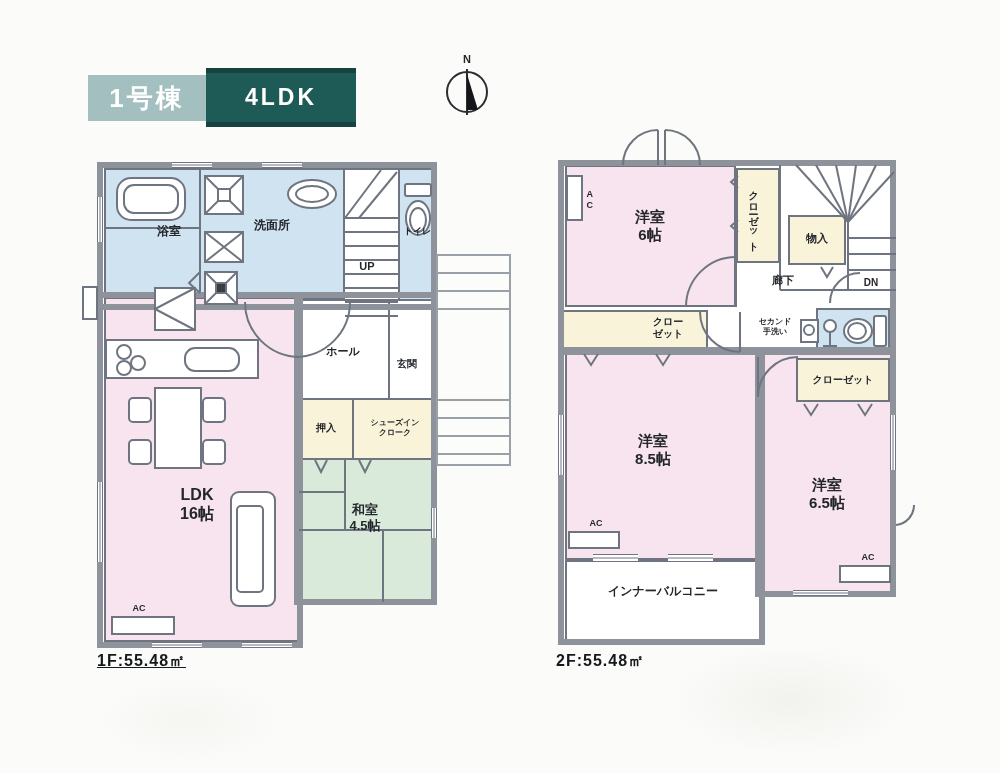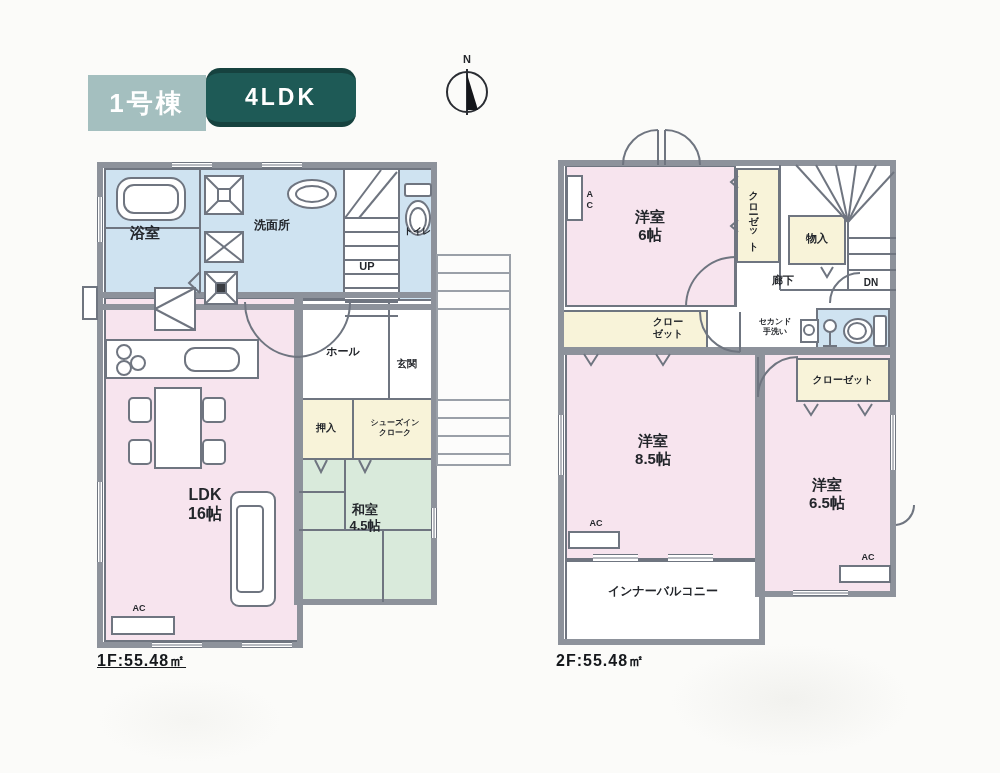--- a/index.html
+++ b/index.html
@@ -6,23 +6,23 @@
     --wall:#8d929b; --line:#6f7580; --ink:#23262b;
     --pink:#f7e4ee; --blue:#cfe3f1; --cream:#f8f3d9; --green:#d9eadb;
     --badge-light:#a4bfbf; --badge-dark:#1e5a56; --paper:#fbfbf9;
   }
   html,body{margin:0;padding:0;}
   body{width:1000px;height:773px;position:relative;background:var(--paper);
        font-family:"Liberation Sans","DejaVu Sans",sans-serif;color:var(--ink);overflow:hidden;}
   .wm{position:absolute;border-radius:50%;pointer-events:none;}
   .badge{position:absolute;display:flex;align-items:center;justify-content:center;
          color:#fff;font-weight:700;letter-spacing:3px;}
-  .badge-light{left:88px;top:75px;width:118px;height:56px;background:var(--badge-light);font-size:26px;}
+  .badge-light{left:88px;top:75px;width:118px;height:46px;background:var(--badge-light);font-size:26px;}
   .badge-dark{left:206px;top:68px;width:150px;height:59px;background:var(--badge-dark);
-              border-top:5px solid #16423f;border-bottom:5px solid #16423f;box-sizing:border-box;font-size:23px;border-radius:14px;}
+              border-top:5px solid #16423f;border-bottom:5px solid #16423f;box-sizing:border-box;font-size:23px;}
   .compass{position:absolute;left:441px;top:53px;width:52px;height:70px;text-align:center;}
   .compass-n{font-size:11px;font-weight:700;height:13px;}
   .floor{position:absolute;}
   #floor1{left:97px;top:162px;width:340px;height:486px;}
   #floor2{left:558px;top:160px;width:340px;height:492px;}
   .base{position:absolute;background:#fff;}
   .room{position:absolute;box-sizing:border-box;border:2px solid var(--line);}
   .wallrect{position:absolute;box-sizing:border-box;border:6px solid var(--wall);background:transparent;z-index:4;}
   .overlay{position:absolute;left:0;top:0;z-index:5;overflow:visible;pointer-events:none;}
   .lbl{position:absolute;z-index:6;font-weight:700;color:var(--ink);text-align:center;line-height:1.2;white-space:nowrap;}
@@ -211,32 +211,32 @@
         <line x1="145" y1="483" x2="195" y2="483"></line>
         <line x1="145" y1="480.5" x2="195" y2="480.5"></line>
         <line x1="145" y1="485.5" x2="195" y2="485.5"></line>
       <rect x="334" y="346" width="6" height="30" fill="#fff" stroke="none"></rect>
         <line x1="337" y1="346" x2="337" y2="376"></line>
         <line x1="334.5" y1="346" x2="334.5" y2="376"></line>
         <line x1="339.5" y1="346" x2="339.5" y2="376"></line>
     </g>
   </svg>
 
-  <div class="lbl" style="left:18px;top:62px;width:60px;font-size:15px;">浴室</div>
+  <div class="lbl" style="left:42px;top:62px;width:60px;font-size:12px;">浴室</div>
   <div class="lbl" style="left:145px;top:56px;width:60px;font-size:12px;">洗面所</div>
   <div class="lbl" style="left:301px;top:64px;width:39px;font-size:9px;">トイレ</div>
   <div class="lbl" style="left:250px;top:98px;width:40px;font-size:11px;">UP</div>
   <div class="lbl" style="left:216px;top:183px;width:60px;font-size:11px;">ホール</div>
   <div class="lbl" style="left:294px;top:196px;width:32px;font-size:10px;">玄関</div>
   <div class="lbl" style="left:206px;top:260px;width:46px;font-size:10px;">押入</div>
   <div class="lbl small" style="left:257px;top:256px;width:82px;font-size:8px;">
     <span>シューズイン</span><br>
     <span>クローク</span>
   </div>
-  <div class="lbl" style="left:63px;top:323px;width:90px;font-size:16px;">
+  <div class="lbl" style="left:55px;top:323px;width:90px;font-size:16px;">
     <span>LDK</span><br>
     <span>16帖</span>
   </div>
   <div class="lbl" style="left:228px;top:340px;width:80px;font-size:13px;">
     <span>和室</span><br>
     <span>4.5帖</span>
   </div>
   <div class="lbl" style="left:24px;top:441px;width:36px;font-size:9px;">AC</div>
 </div>
 

